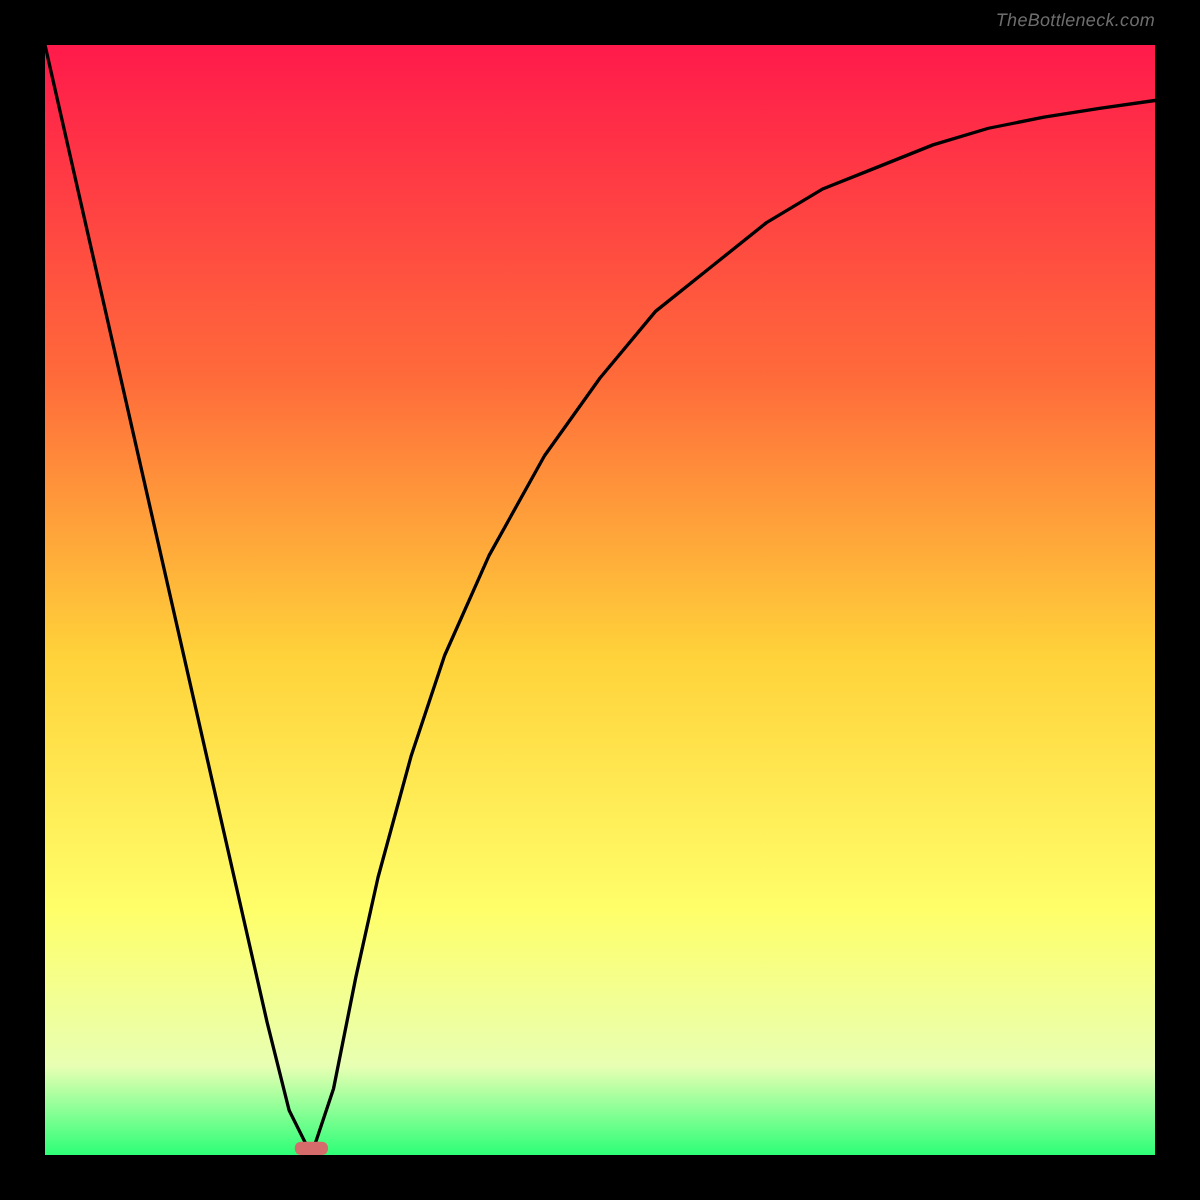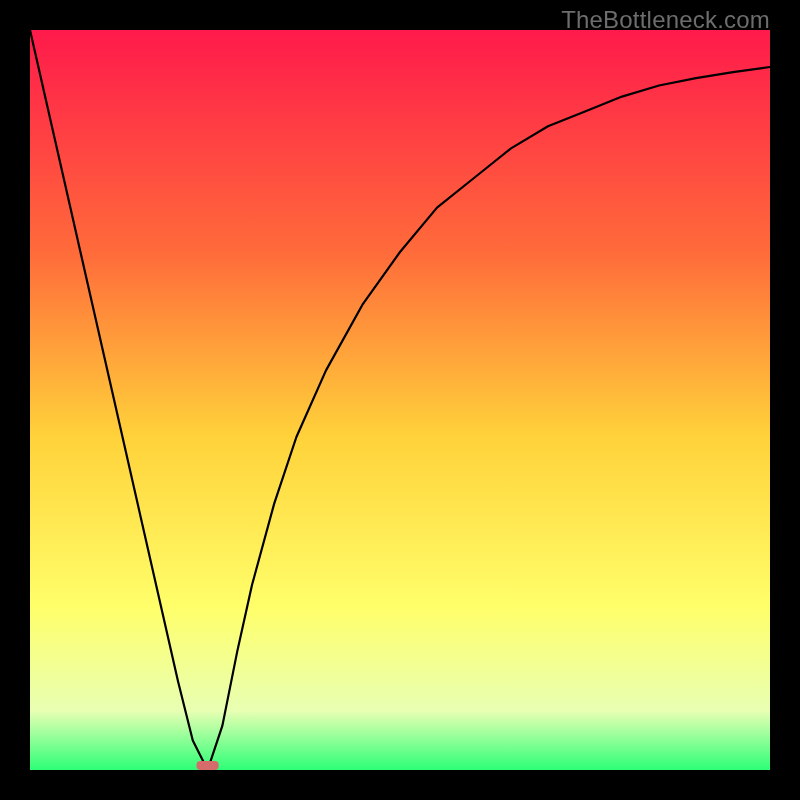--- a/index.html
+++ b/index.html
@@ -24,22 +24,23 @@
     left: 0;
     top: 0;
     width: 740px;
     height: 740px;
   }
   .attribution {
     position: absolute;
     top: 6px;
     right: 30px;
     color: #6d6d6d;
-    font-size: 24px;
+    font-size: 12px;
     letter-spacing: 0.2px;
+    font-style: italic;
   }
   svg {
     display: block;
   }
 </style>
 </head>
 <body>
 
 <div class="attribution">TheBottleneck.com</div>
 

